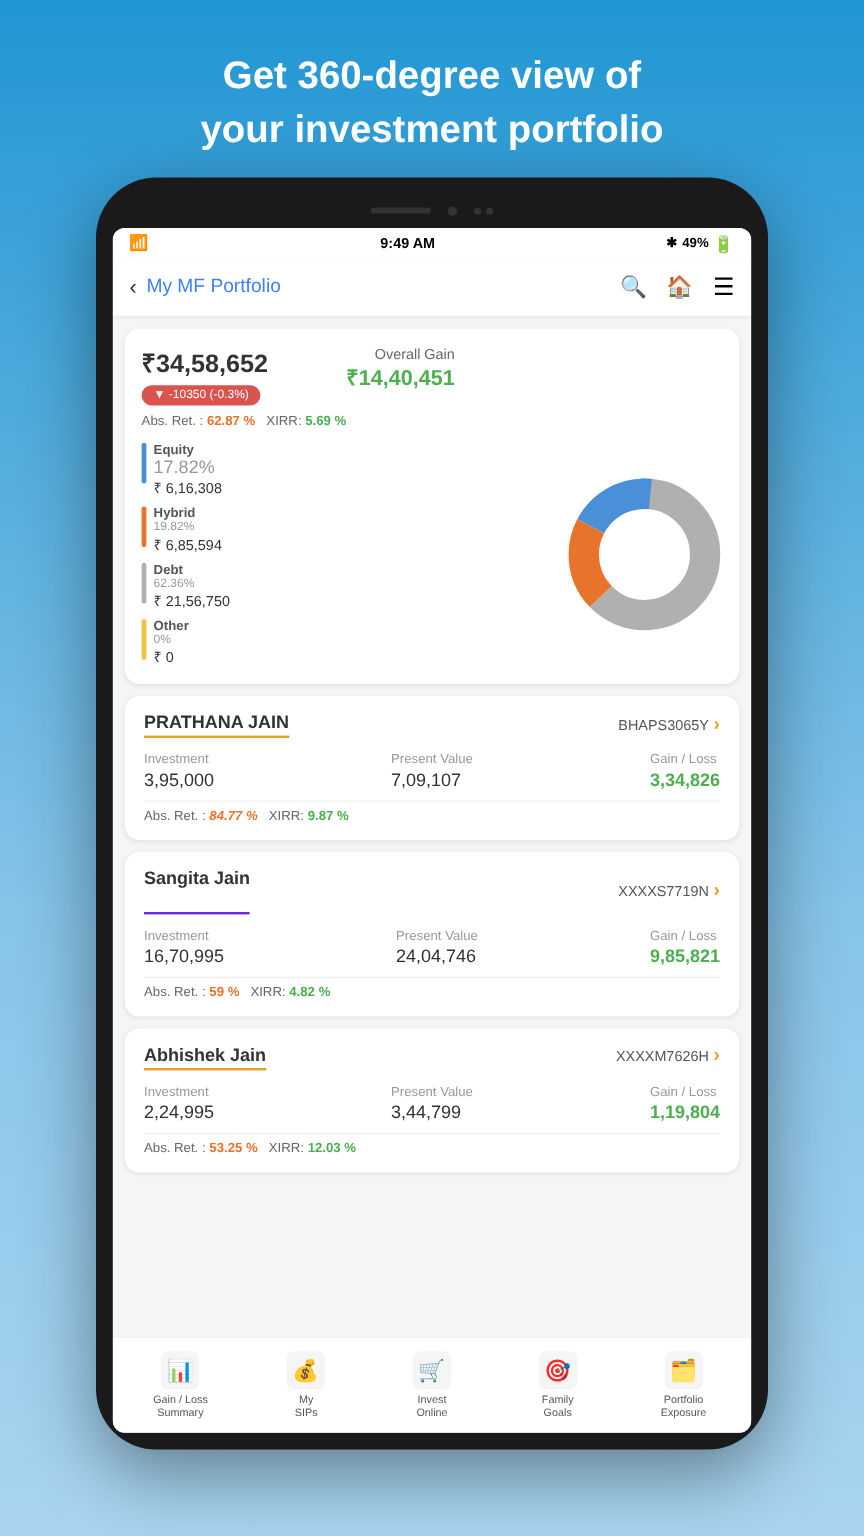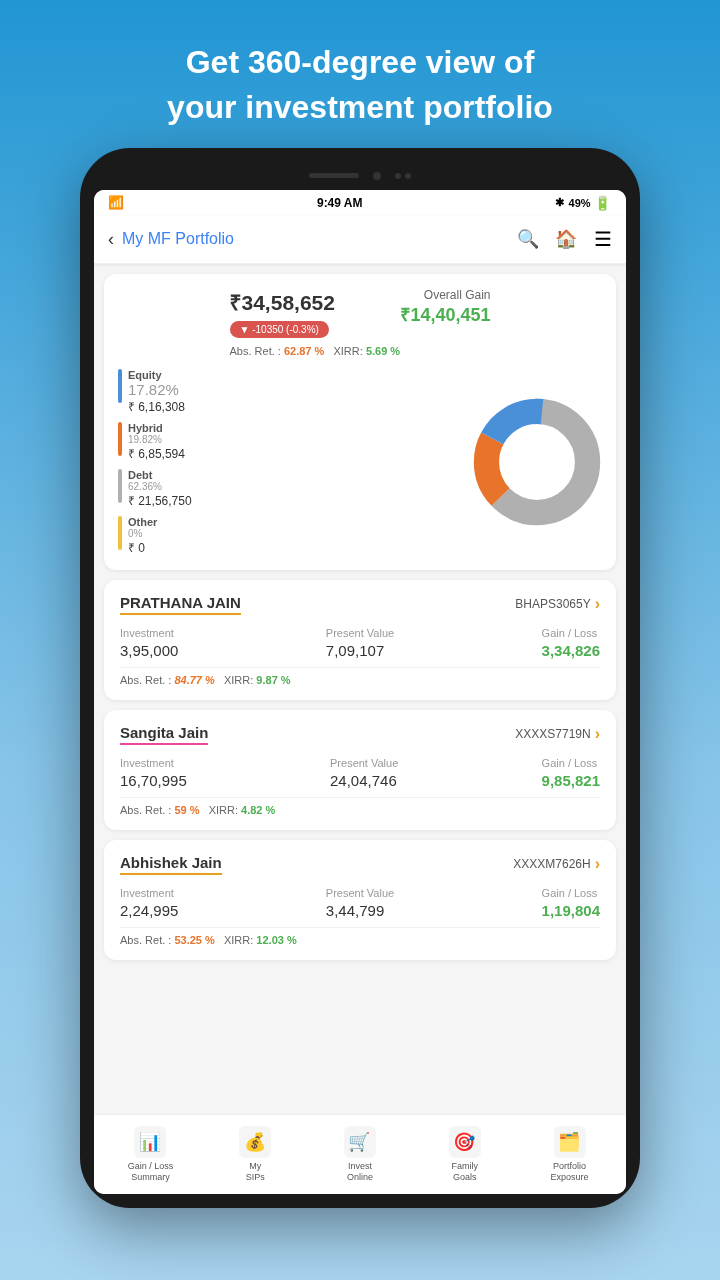--- a/index.html
+++ b/index.html
@@ -56,21 +56,21 @@
         <span style="font-size:18px; cursor:pointer;">🔍</span>
         <span style="font-size:18px; cursor:pointer;">🏠</span>
         <span style="font-size:20px; cursor:pointer;">☰</span>
       </div>
     </div>
 
     <div style="flex:1; overflow-y:auto; padding:10px; scrollbar-width:none;">
 
       <div style="background:white; border-radius:12px; padding:14px; margin-bottom:10px; box-shadow:0 1px 4px rgba(0,0,0,0.08);">
 
-        <div style="display:flex; justify-content:center; align-items:flex-start;">
+        <div style="display:flex; justify-content:flex-start; align-items:flex-start;">
           <div>
             <div style="font-size:21px; font-weight:700; color:#333;">₹34,58,652</div>
             <div style="background:#d9534f; color:white; border-radius:12px; padding:3px 10px; font-size:10px; display:inline-block; margin:5px 0;">▼ -10350  (-0.3%)</div>
             <div style="font-size:11px; color:#666; margin-top:2px;">
               <span>Abs. Ret. :</span>
               <span style="color:#e8732a; font-weight:600;">62.87 %</span>
               &nbsp;
               <span>XIRR:</span>
               <span style="color:#4caf50; font-weight:600;">5.69 %</span>
             </div>
@@ -158,21 +158,21 @@
             <div style="font-size:15px; color:#4caf50; font-weight:600;">3,34,826</div>
           </div>
         </div>
         <div style="font-size:11px; color:#666; margin-top:8px; border-top:1px solid #f0f0f0; padding-top:6px;">
           Abs. Ret. : <span style="color:#e8732a; font-weight:600;font-style:italic;">84.77 %</span>&nbsp;&nbsp; XIRR: <span style="color:#4caf50; font-weight:600;">9.87 %</span>
         </div>
       </div>
 
       <div style="background:white; border-radius:12px; padding:14px 16px; margin-bottom:10px; box-shadow:0 1px 4px rgba(0,0,0,0.08);">
         <div style="display:flex; justify-content:space-between; align-items:center;">
-          <div style="font-size:15px; font-weight:700; color:#333; border-bottom:2px solid #ec4899; padding-bottom:2px;">Sangita Jain</div>
+          <div style="font-size:15px; font-weight:700; color:#333; border-bottom:2px solid #6d28d9; padding-bottom:19px;">Sangita Jain</div>
           <div style="display:flex; align-items:center; gap:4px;">
             <span style="font-size:12px; color:#555;">XXXXS7719N</span>
             <span style="color:#e8a020; font-weight:700; cursor:pointer;">›</span>
           </div>
         </div>
         <div style="display:flex; justify-content:space-between; margin-top:12px;">
           <div>
             <div style="font-size:11px; color:#999; margin-bottom:3px;">Investment</div>
             <div style="font-size:15px; color:#333;">16,70,995</div>
           </div>
@@ -184,21 +184,21 @@
             <div style="font-size:11px; color:#999; margin-bottom:3px;">Gain / Loss</div>
             <div style="font-size:15px; color:#4caf50; font-weight:600;">9,85,821</div>
           </div>
         </div>
         <div style="font-size:11px; color:#666; margin-top:8px; border-top:1px solid #f0f0f0; padding-top:6px;">
           Abs. Ret. : <span style="color:#e8732a; font-weight:600;">59 %</span>&nbsp;&nbsp; XIRR: <span style="color:#4caf50; font-weight:600;">4.82 %</span>
         </div>
       </div>
 
       <div style="background:white; border-radius:12px; padding:14px 16px; margin-bottom:10px; box-shadow:0 1px 4px rgba(0,0,0,0.08);">
-        <div style="display:flex; justify-content:space-between; align-items:center;">
+        <div style="display:flex; justify-content:space-between; align-items:flex-start;">
           <div style="font-size:15px; font-weight:700; color:#333; border-bottom:2px solid #e8a020; padding-bottom:2px;">Abhishek Jain</div>
           <div style="display:flex; align-items:center; gap:4px;">
             <span style="font-size:12px; color:#555;">XXXXM7626H</span>
             <span style="color:#e8a020; font-weight:700; cursor:pointer;">›</span>
           </div>
         </div>
         <div style="display:flex; justify-content:space-between; margin-top:12px;">
           <div>
             <div style="font-size:11px; color:#999; margin-bottom:3px;">Investment</div>
             <div style="font-size:15px; color:#333;">2,24,995</div>

